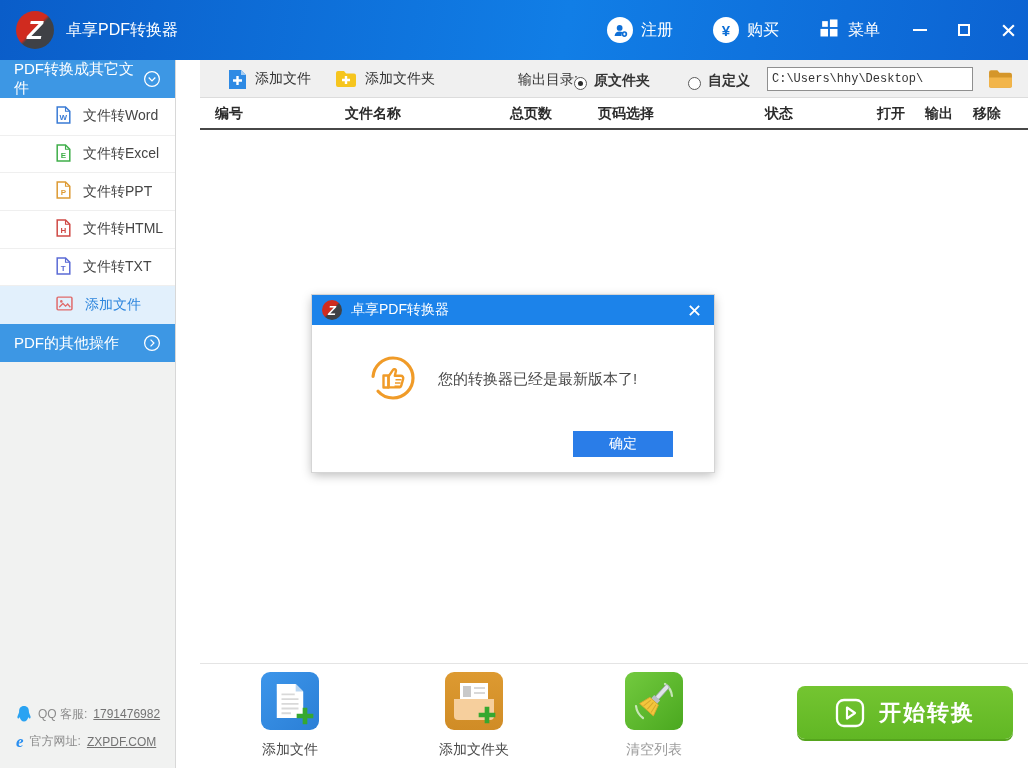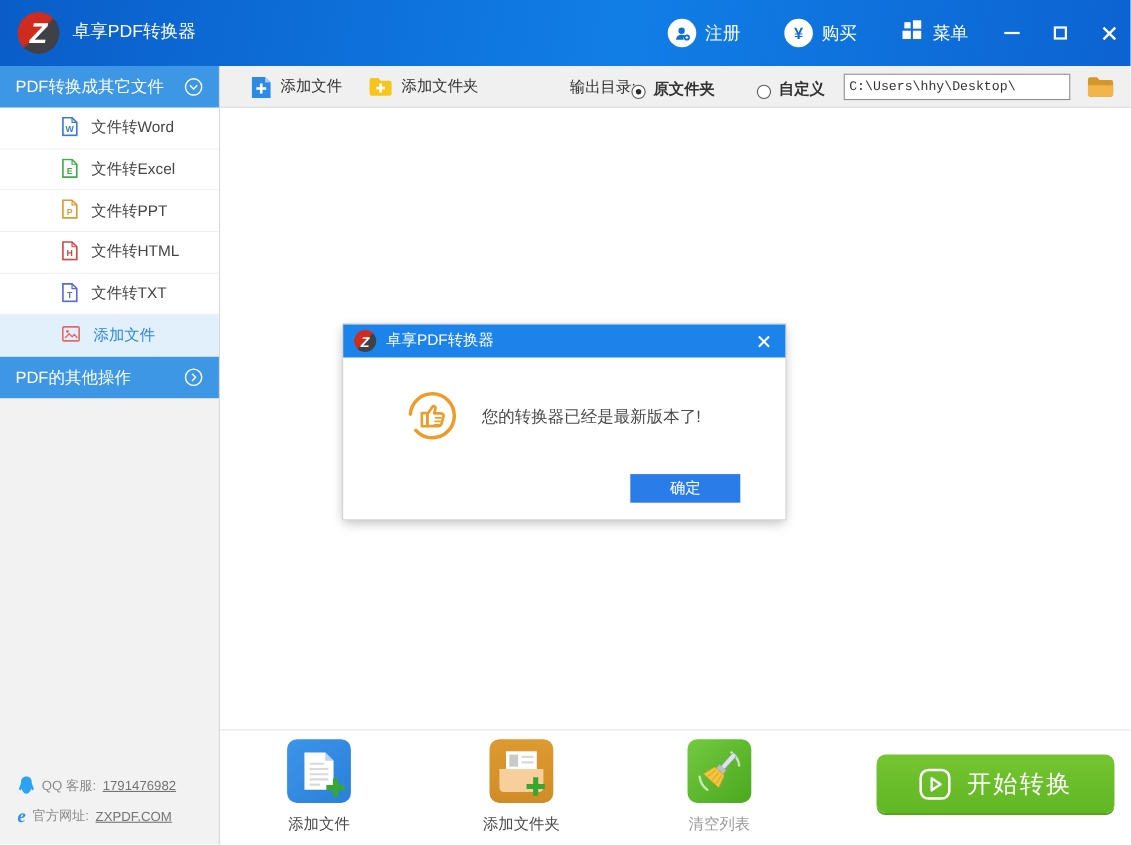--- a/index.html
+++ b/index.html
@@ -17,21 +17,21 @@
   .tb-actions { position:absolute; right:148px; top:0; height:60px; display:flex; align-items:center; gap:40px; }
   .tb-item { display:flex; align-items:center; gap:8px; color:#fff; font-size:16px; cursor:pointer; }
   .tb-circle { width:26px; height:26px; border-radius:50%; background:#fff; display:flex; align-items:center; justify-content:center; }
   .yen { color:#0e6fd6; font-size:15px; font-weight:bold; font-family:"Liberation Sans",sans-serif; }
   .win-controls { position:absolute; right:12px; top:0; height:60px; display:flex; align-items:center; gap:28px; }
   .wc { width:16px; height:16px; display:flex; align-items:center; justify-content:center; cursor:pointer; }
   .wc-min { width:14px; height:2px; background:#fff; }
   .wc-max { width:12px; height:12px; border:2px solid #fff; }
 
   
-  .sidebar { position:absolute; left:0; top:60px; width:200px; height:708px; background:#f1f2f1; border-right:1px solid #d8d8d8; }
+  .sidebar { position:absolute; left:0; top:60px; width:176px; height:708px; background:#f1f2f1; border-right:1px solid #d8d8d8; }
   .side-header { height:38px; background:#3d97e4; color:#fff; font-size:15px; display:flex; align-items:center;
     padding:0 14px; cursor:pointer; }
   .side-header span { flex:1; }
   .side-header + .side-header { border-top:1px solid rgba(255,255,255,.55); }
   .side-items { height:226px; background:#fff; display:flex; flex-direction:column; }
   .side-item { flex:1; display:flex; align-items:center; padding-left:56px; gap:12px; font-size:14px; color:#454545;
     background:#fff; border-bottom:1px solid #efefef; cursor:pointer; }
   .side-item.selected { background:#e2f0fc; color:#2e86dd; border-bottom-color:#e2f0fc; }
   .chev { width:18px; height:18px; }
   .doc-icon { flex:0 0 auto; }
@@ -63,21 +63,21 @@
   .bottombar { position:absolute; left:200px; top:663px; width:828px; height:105px; background:#fff; border-top:1px solid #e4e4e4; }
   .big-action { position:absolute; top:8px; width:90px; display:flex; flex-direction:column; align-items:center; gap:11px; cursor:pointer; }
   .ba1 { left:45px; } .ba2 { left:229px; } .ba3 { left:409px; }
   .big-icon { width:58px; height:58px; border-radius:9px; position:relative; display:flex; align-items:center; justify-content:center; }
   .bi-file { background:linear-gradient(135deg,#3c95ea,#2b7fd6); }
   .bi-folder { background:linear-gradient(180deg,#dd9a31,#d08c26); }
   .bi-clear { background:linear-gradient(135deg,#73ca3f,#4aa81f); }
   .ba-label { font-size:14px; color:#4a4a4a; }
   .ba3 .ba-label { color:#9b9b9b;font-family:Liberation Serif, serif; }
   .start-btn { position:absolute; left:597px; top:22px; width:216px; height:53px; border:none; border-radius:8px;
-    background:linear-gradient(180deg,#74c531,#61b724); box-shadow:0 2px 0 #55a51d; color:#fff; font-size:22px; font-weight:normal;
+    background:linear-gradient(180deg,#74c531,#61b724); box-shadow:0 2px 0 #55a51d; color:#fff; font-size:22px; font-weight:bold;
     letter-spacing:2px; display:flex; align-items:center; justify-content:center; gap:14px; cursor:pointer; font-family:"Liberation Sans",sans-serif; }
 
   
   .dialog { position:absolute; left:312px; top:295px; width:402px; height:177px; background:#fff;
     box-shadow:0 0 0 1px #d5d5d5, 0 3px 10px rgba(0,0,0,.28); }
   .dialog-titlebar { height:30px; background:#1c83ea; display:flex; align-items:center; padding:0 10px; gap:9px; }
   .dialog-logo { width:20px; height:20px; border-radius:50%; background:linear-gradient(135deg,#d02b1f 47%, #3f4146 53%);
     display:flex; align-items:center; justify-content:center; color:#fff; font-weight:bold; font-style:italic; font-size:13px; }
   .dialog-title { flex:1; color:#fff; font-size:14px; }
   .dialog-close { width:20px; height:20px; display:flex; align-items:center; justify-content:center; cursor:pointer; }
@@ -263,20 +263,30 @@
     </div>
     <input class="path-input" type="text" value="C:\Users\hhy\Desktop\" style="">
     <button class="folder-btn">
       <svg width="25" height="20" viewBox="0 0 24 19">
           <path d="M1 3a2 2 0 0 1 2-2h6l2 2.5h10a2 2 0 0 1 2 2V16a2 2 0 0 1-2 2H3a2 2 0 0 1-2-2z" fill="#d5962a"></path>
           <path d="M1 8h22v8a2 2 0 0 1-2 2H3a2 2 0 0 1-2-2z" fill="#f2b54a"></path>
         </svg>
     </button>
   </div>
 
+  <div class="table-header">
+    <span class="th" style="left:15px">编号</span>
+    <span class="th" style="left:145px">文件名称</span>
+    <span class="th" style="left:310px">总页数</span>
+    <span class="th" style="left:398px">页码选择</span>
+    <span class="th" style="left:565px">状态</span>
+    <span class="th" style="left:677px">打开</span>
+    <span class="th" style="left:725px">输出</span>
+    <span class="th" style="left:773px">移除</span>
+  </div>
 
   <div class="content"></div>
 
   <div class="bottombar">
     <div class="big-action ba1">
       <div class="big-icon bi-file">
         <svg width="34" height="40" viewBox="0 0 36 40">
             <path d="M4 2h20l8 8v28H4z" fill="#fff"></path>
             <path d="M24 2l8 8h-8z" fill="#b9d6f2"></path>
             <g stroke="#d9d9d9" stroke-width="2">

